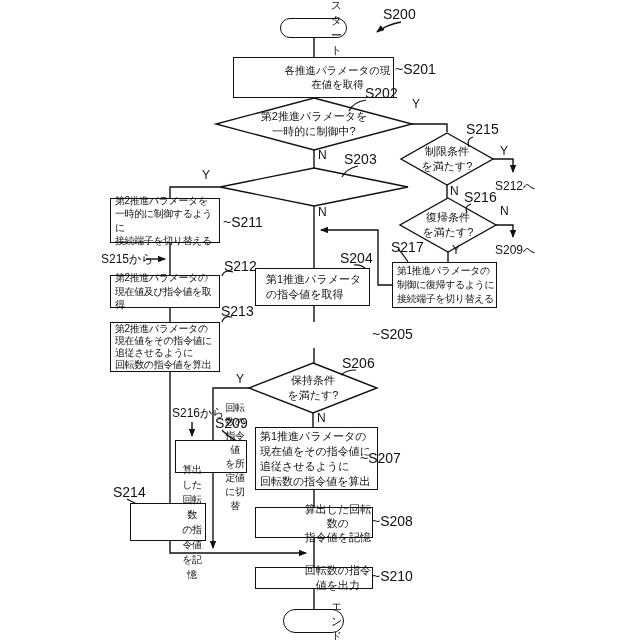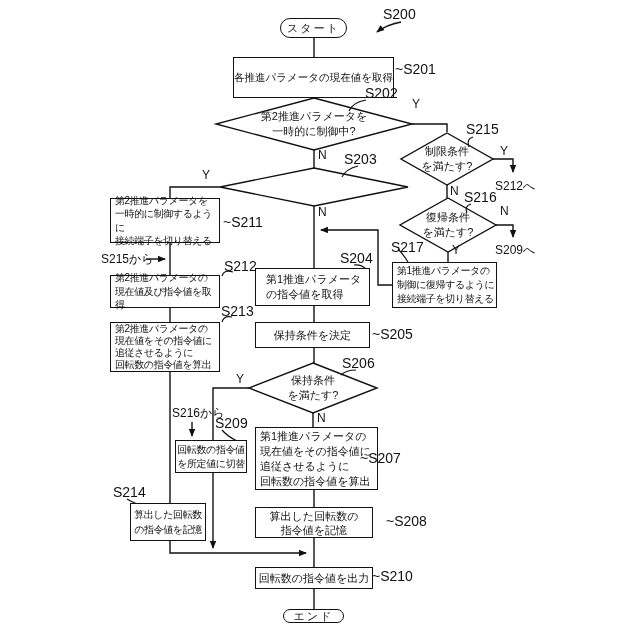--- a/index.html
+++ b/index.html
@@ -3,21 +3,21 @@
 <meta charset="utf-8">
 <style>
   html,body{margin:0;padding:0;background:#fff;}
   #canvas{position:relative;width:640px;height:640px;background:#fff;overflow:hidden;
           font-family:"Liberation Sans","DejaVu Sans",sans-serif;color:#111;}
   #edges{position:absolute;left:0;top:0;}
   .box{position:absolute;background:#fff;border:1.4px solid #111;box-sizing:border-box;
        display:flex;align-items:center;justify-content:center;white-space:pre-line;color:#111;}
   .term{border-radius:12px;letter-spacing:2px;}
   .l{justify-content:flex-start;text-align:left;padding-left:4px;}
-  .c{text-align:center;}
+  .c{text-align:center;padding-left:48px;}
   .f10{font-size:10px;line-height:13.5px;letter-spacing:-0.4px;}
   .f11{font-size:11px;line-height:15px;}
   .lh12{line-height:12px;}
   .lh14{line-height:14px;}
   .dtext{position:absolute;display:flex;align-items:center;justify-content:center;
          text-align:center;white-space:pre-line;}
   .lbl{position:absolute;font-size:14px;white-space:nowrap;color:#111;}
   .yn{position:absolute;font-size:12px;color:#111;}
   .jmp{position:absolute;font-size:12px;white-space:nowrap;color:#111;}
   .pad10{padding-left:10px;}
@@ -82,26 +82,25 @@
       <path d="M233,272 Q224,269 222,276"></path>
       <path d="M232,317 Q224,315 222,322"></path>
       <path d="M127,499 Q130,501 137,504"></path>
       <path d="M473,137 Q466,139 469,147"></path>
       <path d="M471,204 Q464,206 467,213"></path>
       <path d="M398,249 Q403,254 408,262"></path>
     </g>
   </svg>
 
   <div class="box term c f11" style="left:280px;top:18px;width:67px;height:20px;">スタート</div>
-  <div class="box term c f11" style="left:283px;top:609px;width:61px;height:14px;">エンド</div>
+  <div class="box term c f11" style="left:283px;top:609px;width:61px;height:24px;">エンド</div>
 
   <div class="box c" style="left:233px;top:57px;width:161px;height:41px;font-size:10.5px;">各推進パラメータの現在値を取得</div>
   <div class="box l f11 pad10" style="left:255px;top:268px;width:115px;height:38px;">第1推進パラメータ
 の指令値を取得</div>
-  <div class="box c f11" style="left:255px;top:322px;width:115px;height:26px;">保持条件を決定</div>
   <div class="box l f11" style="left:255px;top:427px;width:123px;height:63px;">第1推進パラメータの
 現在値をその指令値に
 追従させるように
 回転数の指令値を算出</div>
   <div class="box c f11 lh14" style="left:255px;top:507px;width:118px;height:31px;">算出した回転数の
 指令値を記憶</div>
   <div class="box c f10 lh14" style="left:175px;top:440px;width:72px;height:33px;">回転数の指令値
 を所定値に切替</div>
   <div class="box c f11" style="left:255px;top:567px;width:118px;height:22px;">回転数の指令値を出力</div>
   <div class="box l f10" style="left:110px;top:198px;width:110px;height:45px;">第2推進パラメータを
@@ -129,21 +128,21 @@
 を満たす?</div>
 
   <div class="lbl" style="left:383px;top:6px;">S200</div>
   <div class="lbl" style="left:395px;top:61px;">~S201</div>
   <div class="lbl" style="left:349px;top:85px;margin-left:16px;">S202</div>
   <div class="lbl" style="left:344px;top:151px;">S203</div>
   <div class="lbl" style="left:340px;top:250px;">S204</div>
   <div class="lbl" style="left:372px;top:326px;">~S205</div>
   <div class="lbl" style="left:342px;top:355px;">S206</div>
   <div class="lbl" style="left:360px;top:450px;">~S207</div>
-  <div class="lbl" style="left:372px;top:513px;padding-left:14px;">~S208</div>
+  <div class="lbl" style="left:372px;top:513px;">~S208</div>
   <div class="lbl" style="left:215px;top:415px;">S209</div>
   <div class="lbl" style="left:372px;top:568px;">~S210</div>
   <div class="lbl" style="left:223px;top:214px;">~S211</div>
   <div class="lbl" style="left:224px;top:258px;">S212</div>
   <div class="lbl" style="left:221px;top:303px;">S213</div>
   <div class="lbl" style="left:113px;top:484px;">S214</div>
   <div class="lbl" style="left:466px;top:121px;">S215</div>
   <div class="lbl" style="left:464px;top:189px;">S216</div>
   <div class="lbl" style="left:391px;top:239px;text-align:right;">S217</div>
 

